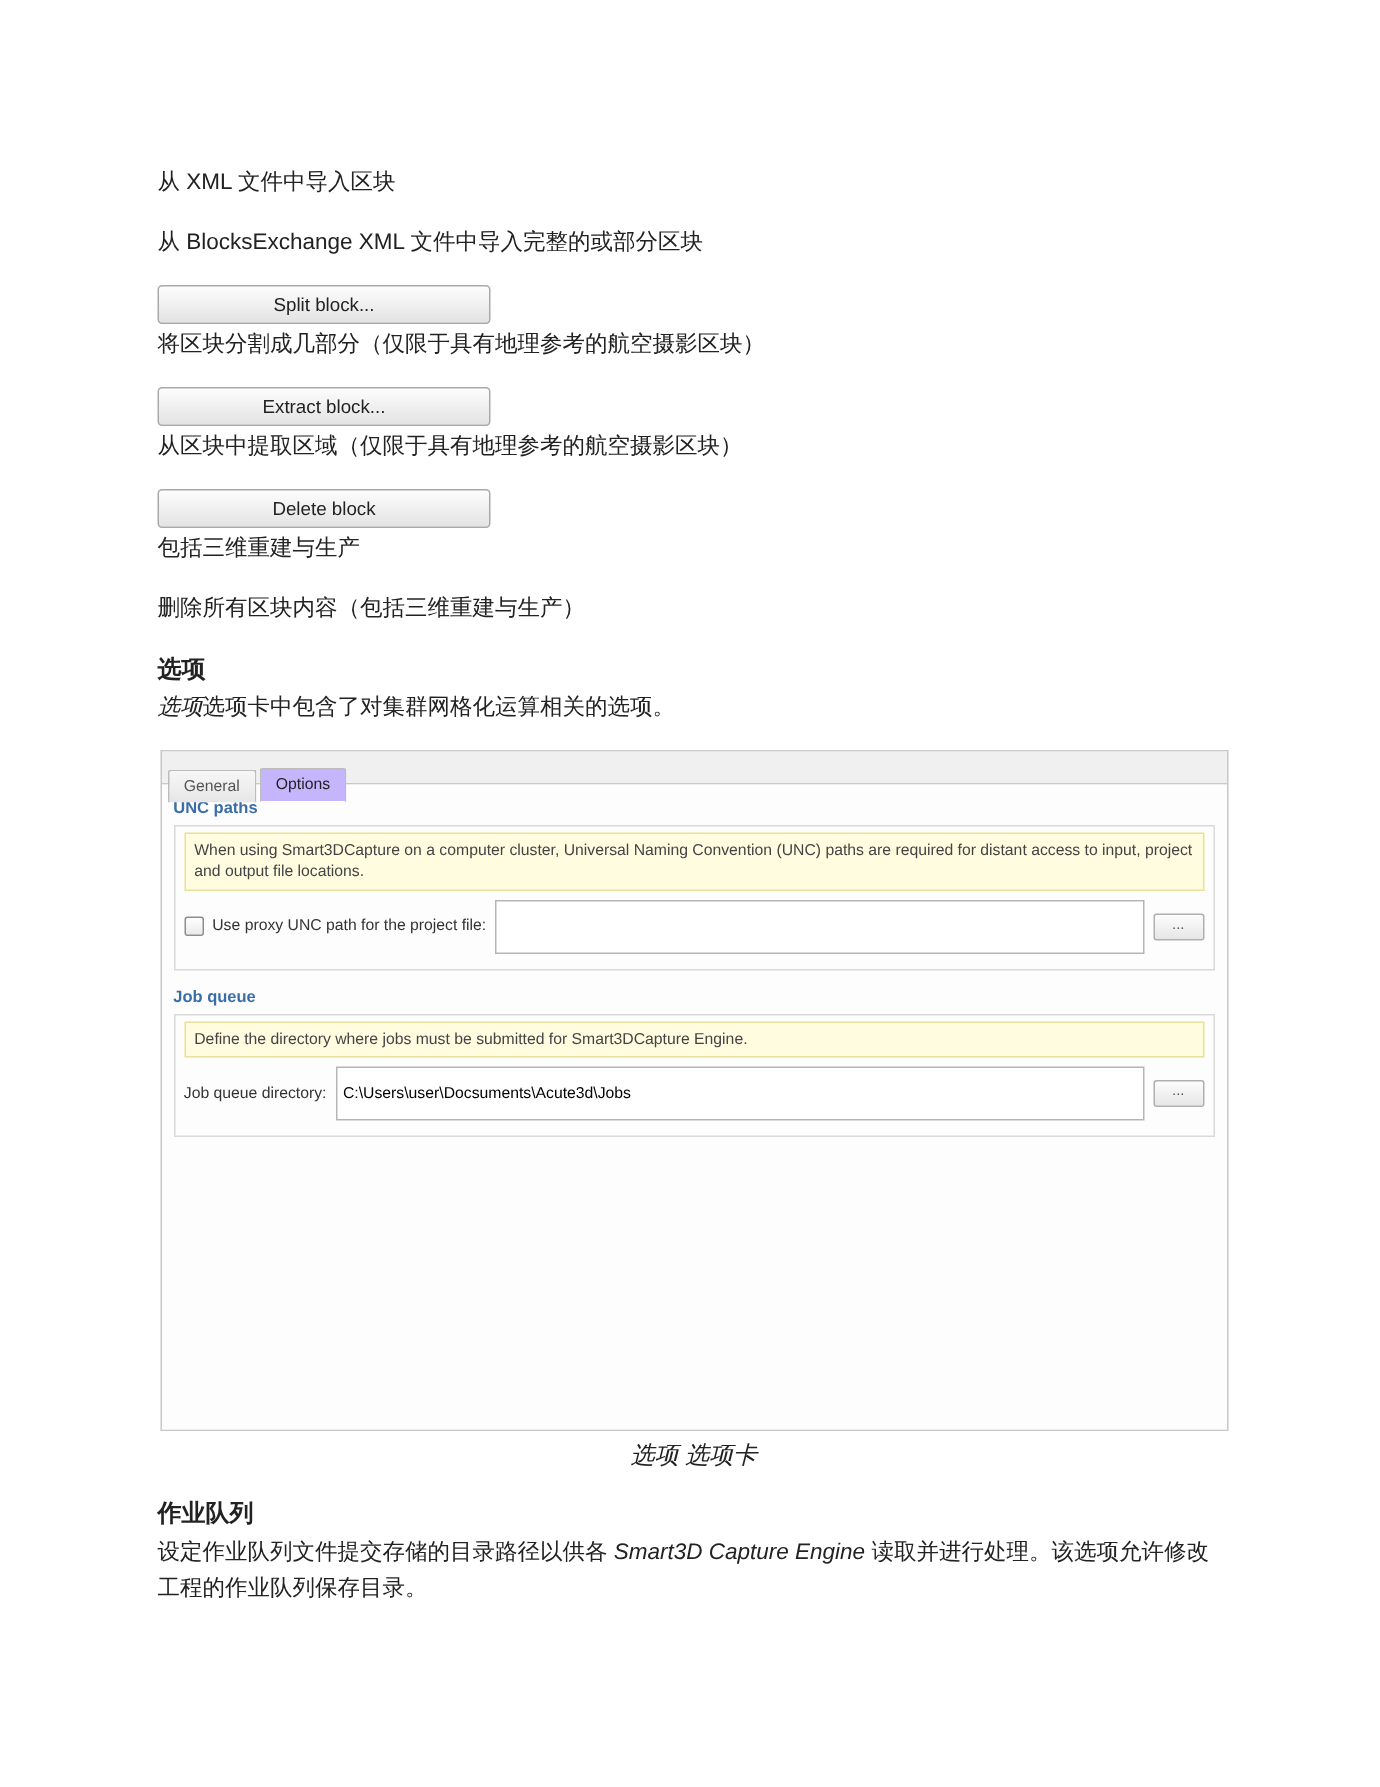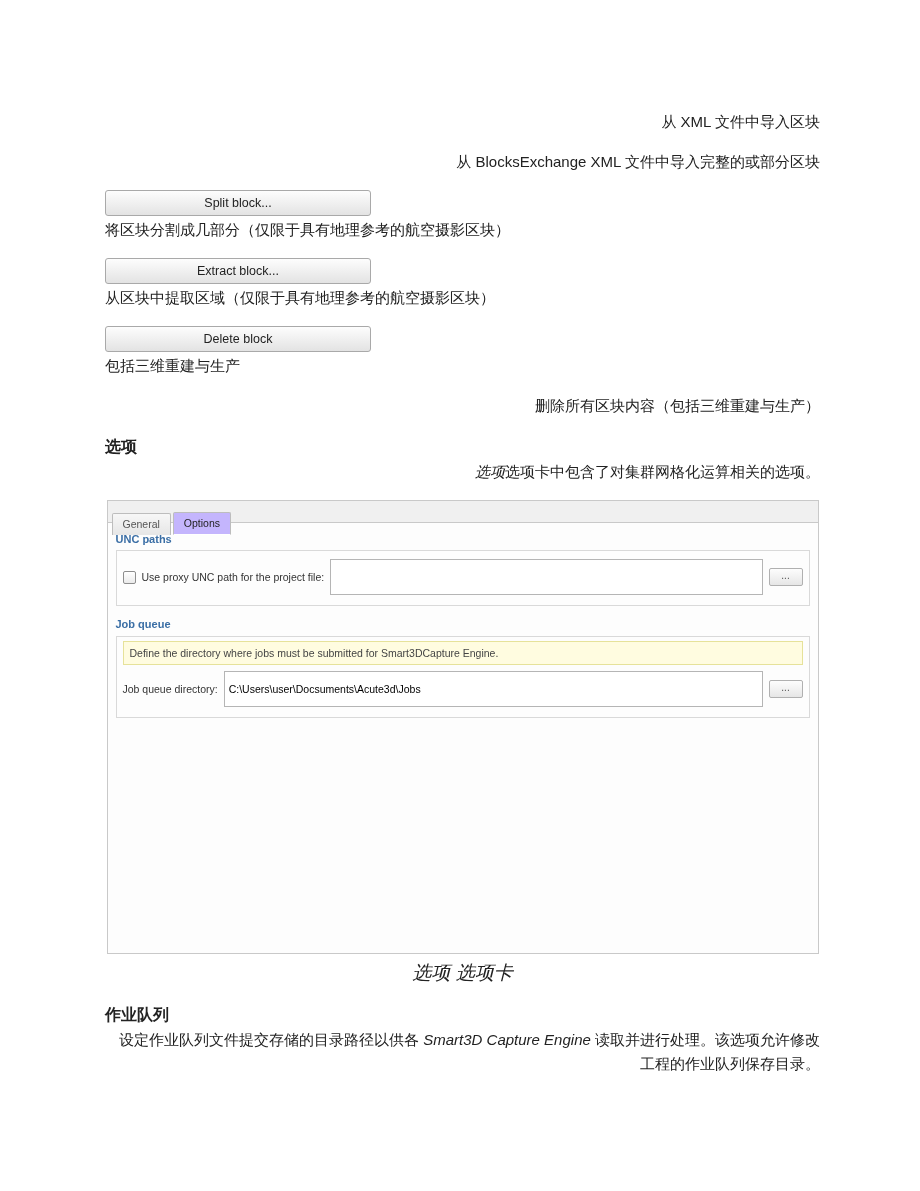--- a/index.html
+++ b/index.html
@@ -5,24 +5,24 @@
   * { box-sizing: border-box; margin: 0; padding: 0; }
   body {
     background: #fff;
     font-family: "Microsoft YaHei", "SimSun", Arial, sans-serif;
     font-size: 15px;
     color: #222;
     width: 920px;
     padding: 110px 100px 60px 105px;
     line-height: 1.6;
   }
-  .para { margin-bottom: 16px; text-align: right; }
+  .para { margin-bottom: 16px; }
   .btn-img {
     display: inline-block;
-    width: 266px;
+    width: 222px;
     height: 26px;
     line-height: 24px;
     text-align: center;
     font-size: 12.5px;
     color: #222;
     background: linear-gradient(#fdfdfd, #e3e3e3);
     border: 1px solid #a9a9a9;
     border-radius: 3px;
     margin-bottom: 2px;
     font-family: Tahoma, Arial, sans-serif;
@@ -30,21 +30,21 @@
   .after-btn { margin-top: 0; margin-bottom: 16px; }
   .section-h {
     font-weight: bold;
     font-size: 16px;
     margin-top: 6px;
   }
   .italic { font-style: italic; }
   .caption {
     text-align: center;
     font-style: italic;
-    font-size: 19px;
+    font-size: 16px;
     margin-top: 4px;
     margin-bottom: 14px;
   }
 
   
   .options-panel {
     width: 712px;
     margin: 10px auto 0 auto;
     border: 1px solid #c9c9c9;
     background: #f2f2f2;
@@ -169,20 +169,21 @@
 
 <div class="options-panel">
   <div class="tabs-strip">
     <div class="tab">General</div>
     <div class="tab active">Options</div>
   </div>
   <div class="panel-body">
 
     <div class="group-label">UNC paths</div>
     <div class="group-box">
+      <div class="info-banner">When using Smart3DCapture on a computer cluster, Universal Naming Convention (UNC) paths are required for distant access to input, project and output file locations.</div>
       <div class="row">
         <input type="checkbox" class="chk" style="">
         <span class="field-label">Use proxy UNC path for the project file:</span>
         <input type="text" class="txt-input" value="" style="">
         <div class="browse-btn">...</div>
       </div>
     </div>
 
     <div class="group-label">Job queue</div>
     <div class="group-box">

